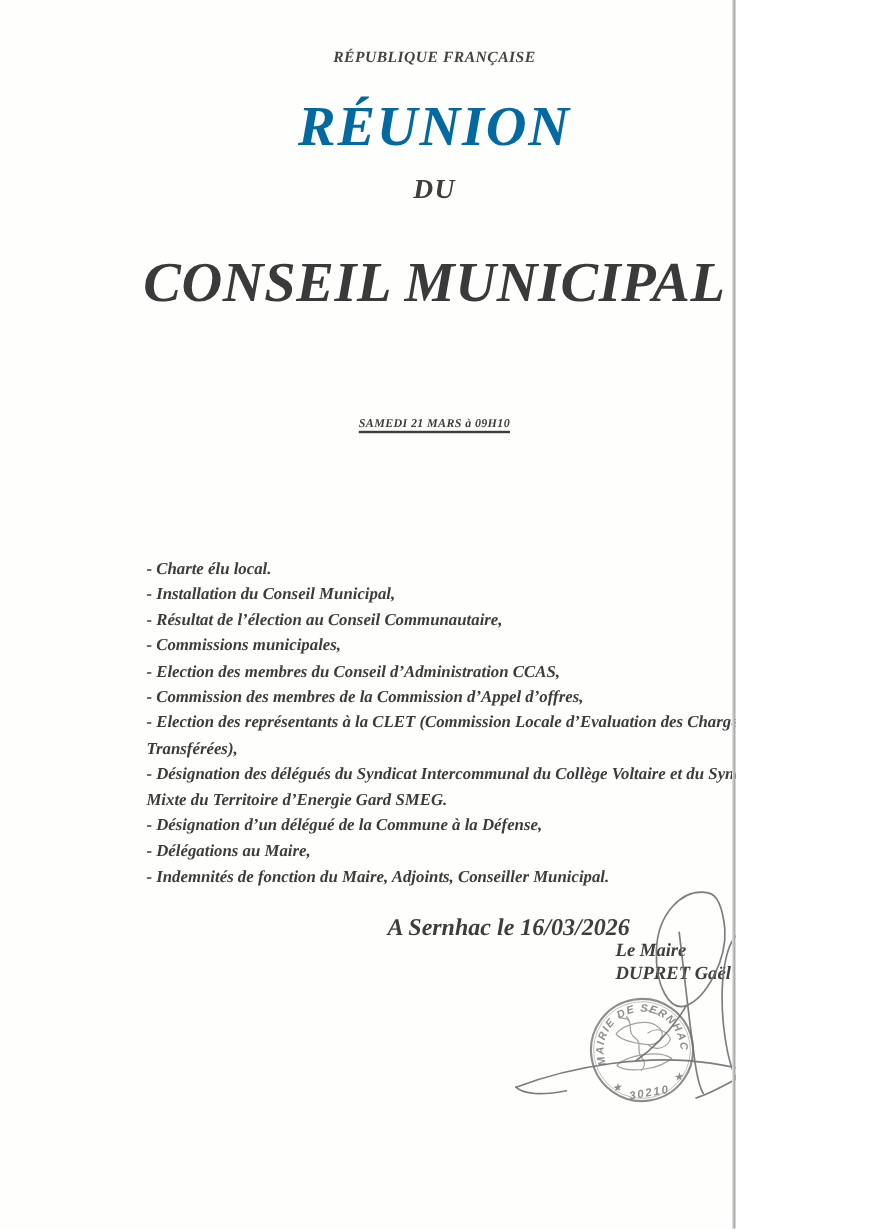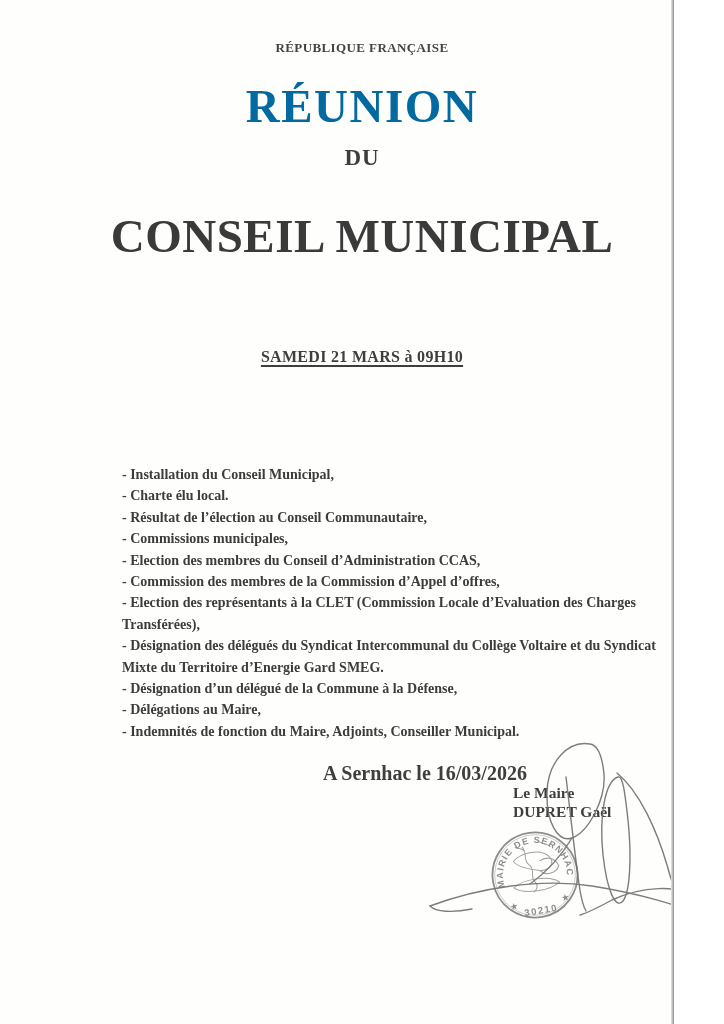--- a/index.html
+++ b/index.html
@@ -1,28 +1,28 @@
 <!DOCTYPE html>
 <html><head>
 <meta charset="utf-8">
 <style>
   html, body { margin:0; padding:0; background:#ffffff; }
   .page {
-    position:relative; width:674px; height:1024px;
+    position:relative; width:613px; height:1024px;
     background:#fefefdfa; background-color:#fefefd;
     font-family:"Liberation Serif", serif;
-    font-weight:700; color:#3e3e3e; overflow:hidden;
+    font-weight:700; color:#3e3e3e; overflow:hidden;font-style:italic;
   }
   .center { position:absolute; left:10px; width:704px; text-align:center; }
   .republic { top:40px;  font-size:13px;  letter-spacing:.4px; color:#444; }
   .title1   { top:79px;  font-size:47px;  letter-spacing:1.5px; color:#0369a1; }
   .title2   { top:145px; font-size:23px;  letter-spacing:1px; }
   .title3   { top:176px; font-size:47px;  letter-spacing:.5px; color:#3a3a3a;margin-top:33px; }
   .intro    { top:251px; font-size:15.5px; line-height:22.5px; }
-  .meeting  { top:348px; font-size:16px; letter-spacing:.3px; }
+  .meeting  { top:348px; font-size:10px; letter-spacing:.3px; }
   .objet    { top:406px; font-size:16.5px; }
   .u { text-decoration:underline; text-decoration-thickness:1.7px; text-underline-offset:3px; }
   .agenda {
     position:absolute; left:122px; top:464px; width:553px;
     font-size:14px; line-height:21.4px; text-align:left; color:#3c3c3c;
   }
   .agenda-item { margin:0; }
   .place-date { position:absolute; left:323px; top:762px; font-size:20px; }
   .signer { position:absolute; left:513px; top:783px; font-size:15.5px; line-height:19px; }
   .overlay { position:absolute; left:0; top:0; pointer-events:none; }
@@ -43,22 +43,22 @@
   <div class="center title2">DU</div>
   <div class="center title3">CONSEIL MUNICIPAL</div>
 
 
   <div class="center meeting">
     <span class="u">SAMEDI 21 MARS à 09H10</span>
   </div>
 
 
   <div class="agenda">
+      <div class="agenda-item">- Charte élu local.</div>
       <div class="agenda-item">- Installation du Conseil Municipal,</div>
-      <div class="agenda-item">- Charte élu local.</div>
       <div class="agenda-item">- Résultat de l’élection au Conseil Communautaire,</div>
       <div class="agenda-item">- Commissions municipales,</div>
       <div class="agenda-item">- Election des membres du Conseil d’Administration CCAS,</div>
       <div class="agenda-item">- Commission des membres de la Commission d’Appel d’offres,</div>
       <div class="agenda-item">- Election des représentants à la CLET (Commission Locale d’Evaluation des Charges Transférées),</div>
       <div class="agenda-item">- Désignation des délégués du Syndicat Intercommunal du Collège Voltaire et du Syndicat Mixte du Territoire d’Energie Gard SMEG.</div>
       <div class="agenda-item">- Désignation d’un délégué de la Commune à la Défense,</div>
       <div class="agenda-item">- Délégations au Maire,</div>
       <div class="agenda-item">- Indemnités de fonction du Maire, Adjoints, Conseiller Municipal.</div>
     </div>

